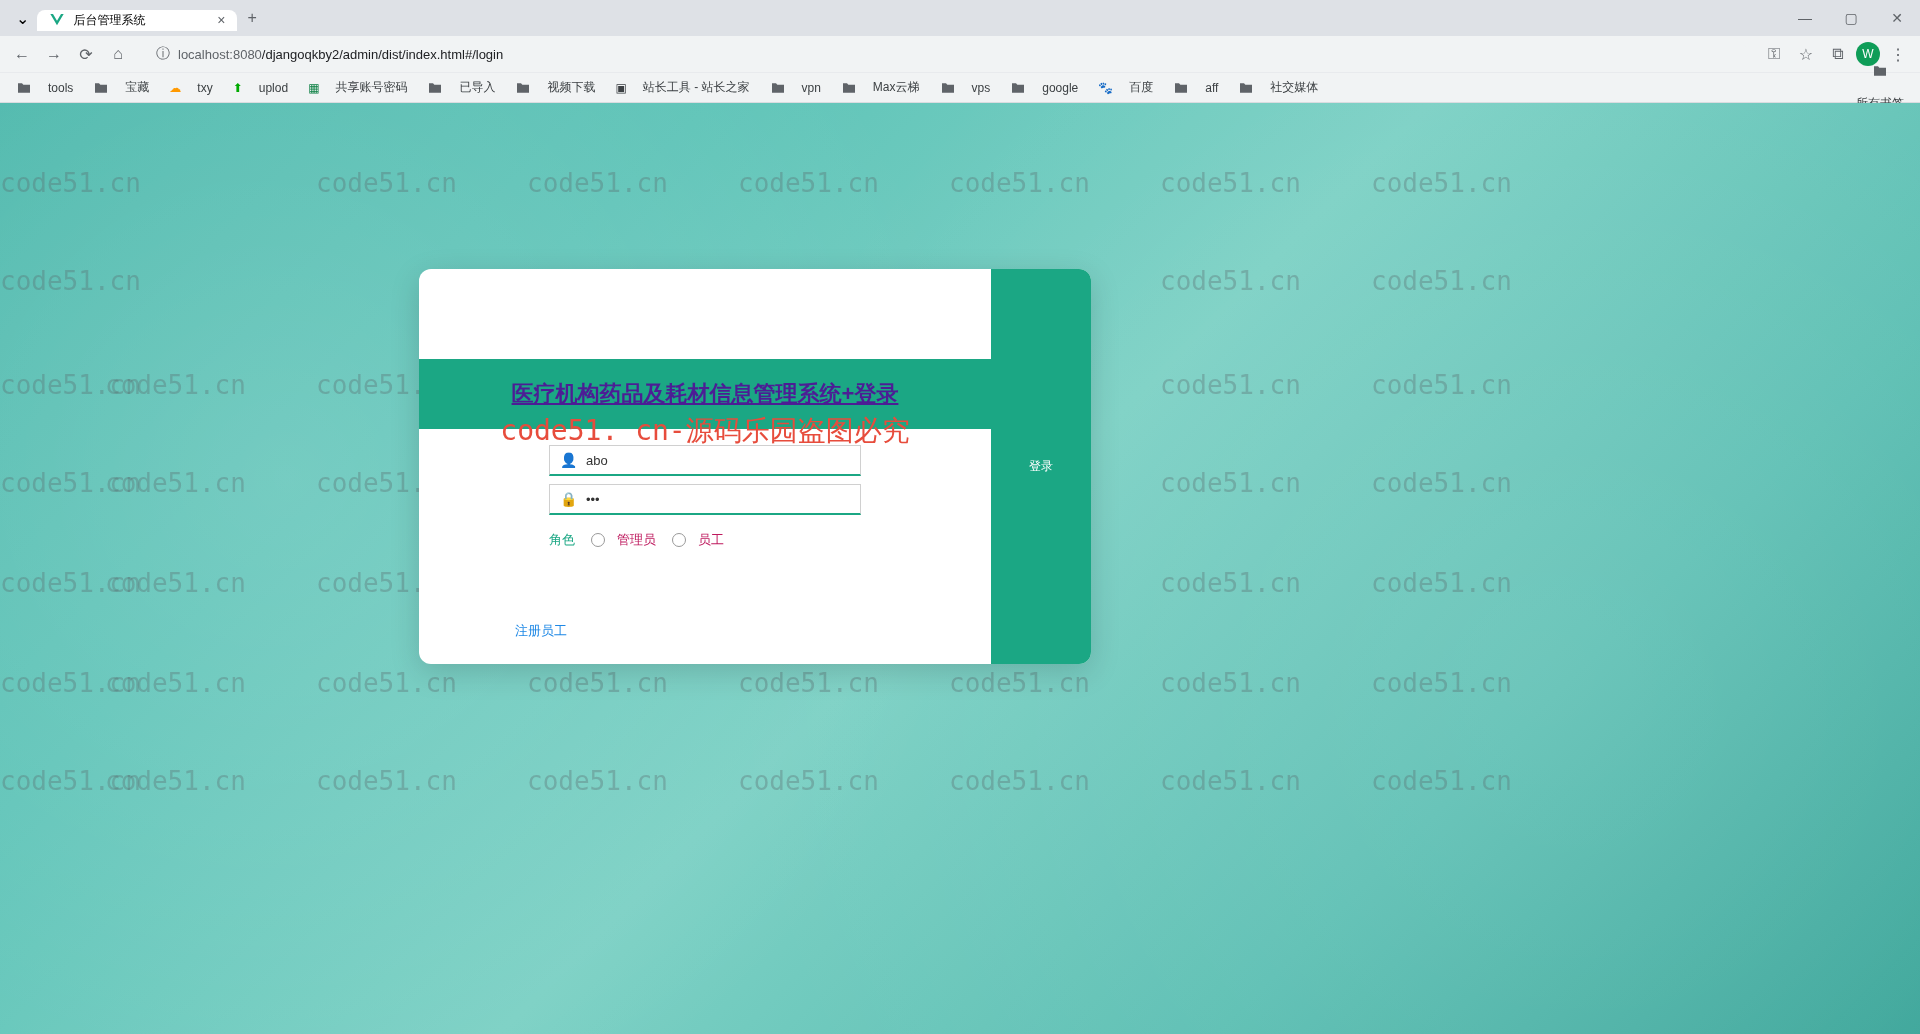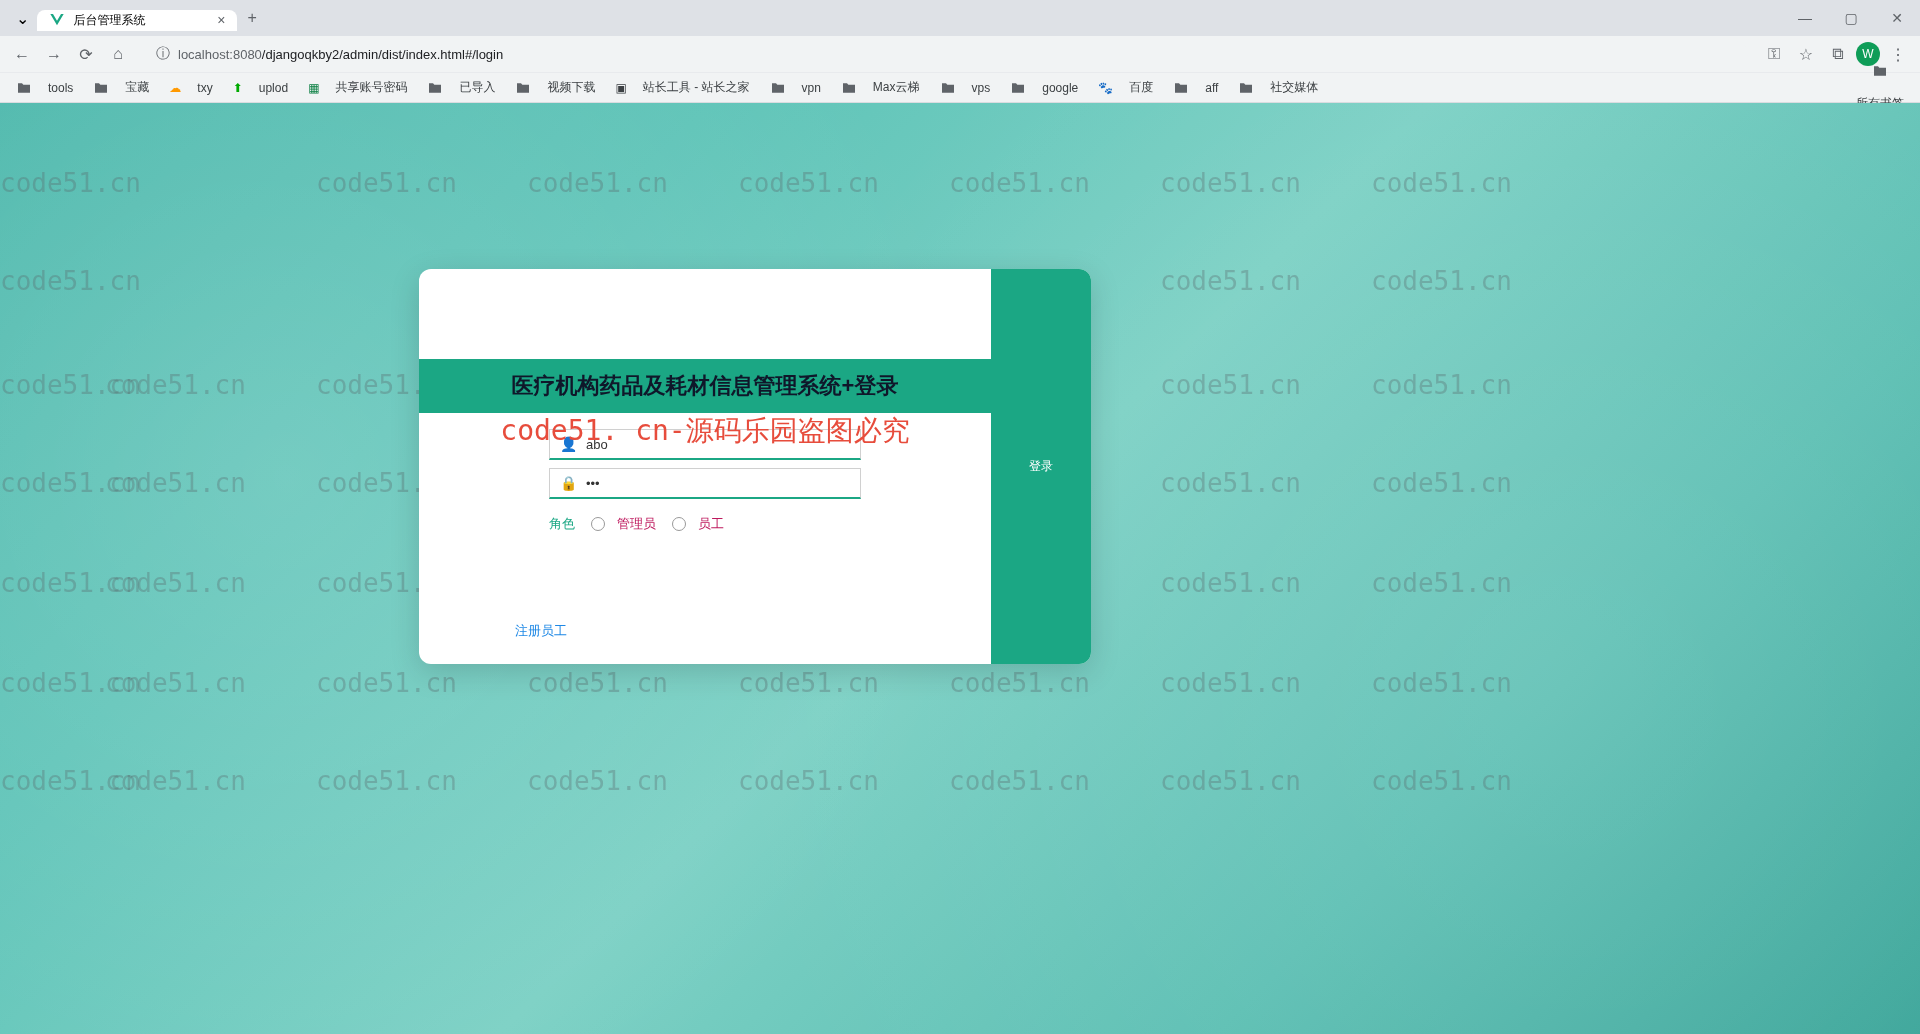--- a/index.html
+++ b/index.html
@@ -35,21 +35,21 @@
 .page-content { position: relative; width: 100%; height: 940px; background: linear-gradient(135deg, #4db8ac 0%, #5fc4b8 25%, #7dd1c5 50%, #5cbfb3 75%, #3ba599 100%); overflow: hidden; }
 .bg-overlay { position: absolute; inset: 0; background: radial-gradient(circle at 15% 40%, rgba(255,255,255,0.15) 0%, transparent 40%), radial-gradient(circle at 80% 60%, rgba(255,255,255,0.1) 0%, transparent 50%); }
 
 .watermarks { position: absolute; inset: 0; pointer-events: none; }
 .wm { position: absolute; color: rgba(90, 105, 110, 0.35); font-size: 26px; font-family: monospace; margin-top: 8px; }
 
 .login-card { position: absolute; left: 419px; top: 166px; width: 672px; height: 395px; background: #fff; border-radius: 12px; display: flex; overflow: hidden; box-shadow: 0 8px 30px rgba(0,0,0,0.15); }
 .login-left { flex: 1; padding: 0; position: relative; }
 .login-right { width: 100px; background: #1ba784; display: flex; align-items: center; justify-content: center; }
 
-.login-title-bar { margin-top: 90px; background: #1ba784; color: #0f172a; text-align: center; padding: 12px 0; font-size: 22px; font-weight: bold; }
+.login-title-bar { margin-top: 90px; background: #1ba784; color: #4c1d95; text-align: center; padding: 20px 0; font-size: 22px; font-weight: bold; text-decoration: underline; }
 
 .watermark-text { position: absolute; top: 143px; left: 0; right: 0; text-align: center; color: #e74c3c; font-size: 28px; font-family: monospace; font-weight: 500; z-index: 5; }
 
 .form-area { padding: 16px 130px 0 130px; }
 .input-wrap { display: flex; align-items: center; border: 1px solid #d0d0d0; border-bottom: 2px solid #1ba784; margin-bottom: 8px; padding: 6px 10px; background: #fff; }
 .input-icon { width: 18px; color: #1ba784; font-size: 14px; margin-right: 8px; }
 .input-field { border: none; outline: none; flex: 1; font-size: 13px; color: #333; background: transparent; }
 
 .role-row { display: flex; align-items: center; gap: 16px; margin-top: 16px; font-size: 13px; }
 .role-label { color: #1ba784; font-weight: 500; }

